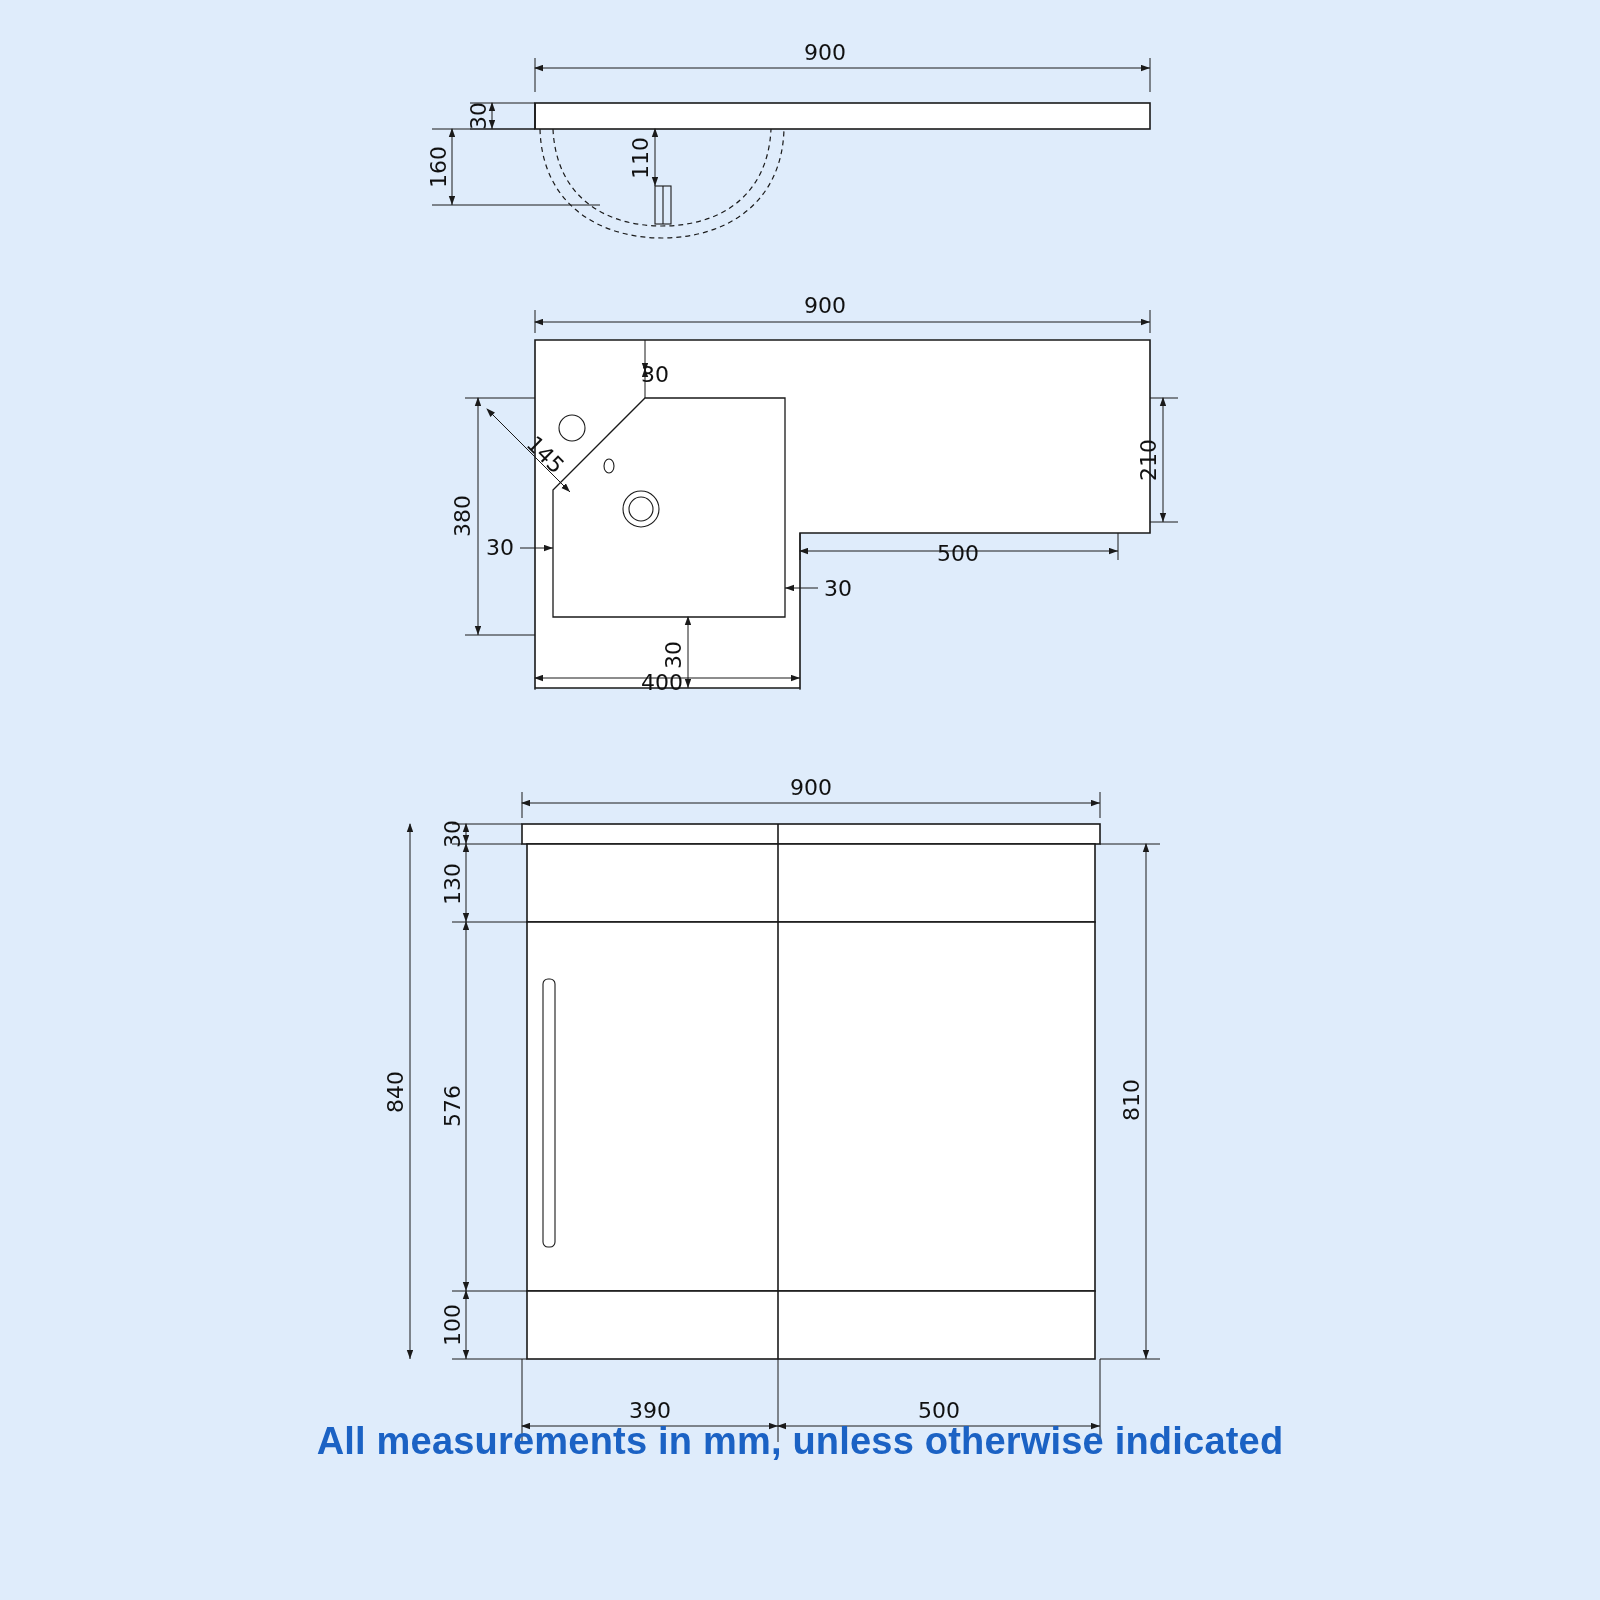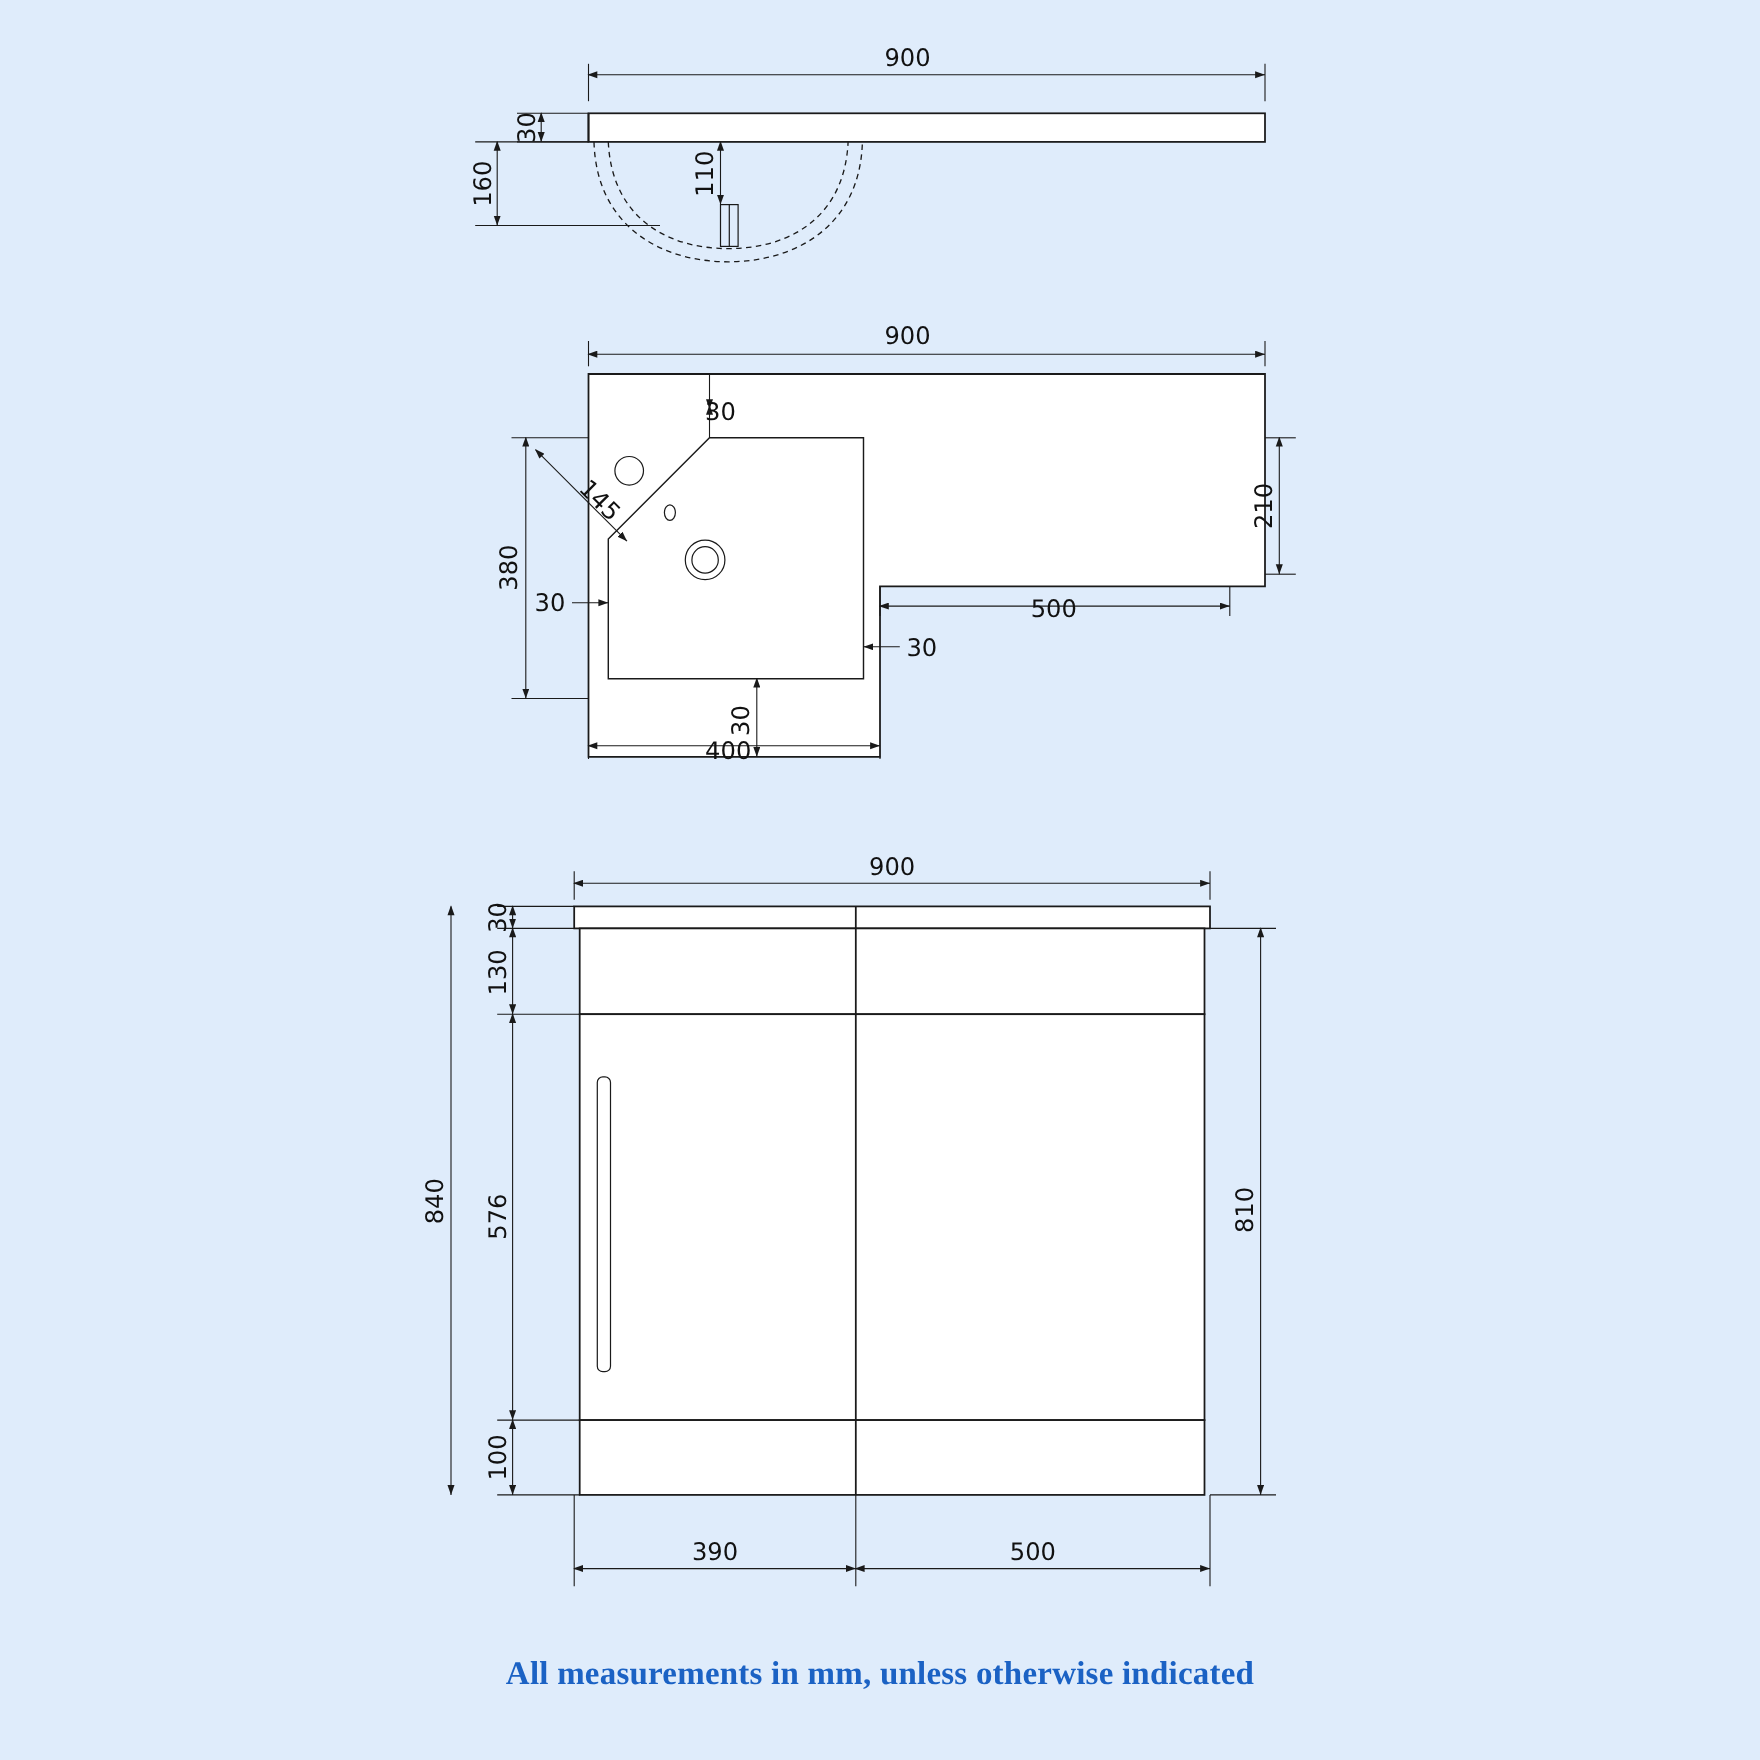--- a/index.html
+++ b/index.html
@@ -13,24 +13,24 @@
   #sheet{position:absolute;inset:0;}
   svg{display:block;width:1600px;height:1600px;}
   .ln{stroke:#1a1a1a;stroke-width:1.6;fill:none;}
   .thin{stroke:#1a1a1a;stroke-width:1.1;fill:none;}
   .dash{stroke:#1a1a1a;stroke-width:1.2;fill:none;stroke-dasharray:5 4;}
   .fillw{fill:#ffffff;stroke:#1a1a1a;stroke-width:1.6;}
   .fillw2{fill:#ffffff;stroke:#1a1a1a;stroke-width:1.3;}
   .dim{stroke:#1a1a1a;stroke-width:1.0;fill:none;}
   .dimtxt{font-family:"DejaVu Sans", sans-serif;font-size:22px;fill:#111;}
   .caption{
-    position:absolute;left:0;right:0;top:1505px;
+    position:absolute;left:0;right:0;top:1420px;
     text-align:center;
-    font-family:Liberation Serif, serif;
-    font-size:30px;font-weight:700;color:#1b62c4;
+    font-family:Liberation Sans, sans-serif;
+    font-size:38px;font-weight:700;color:#1b62c4;
     letter-spacing:.2px;
   }
 </style>
 </head>
 <body>
 
 <div id="sheet">
 <svg viewBox="0 0 1600 1600" xmlns="http://www.w3.org/2000/svg">
 
   <defs>

